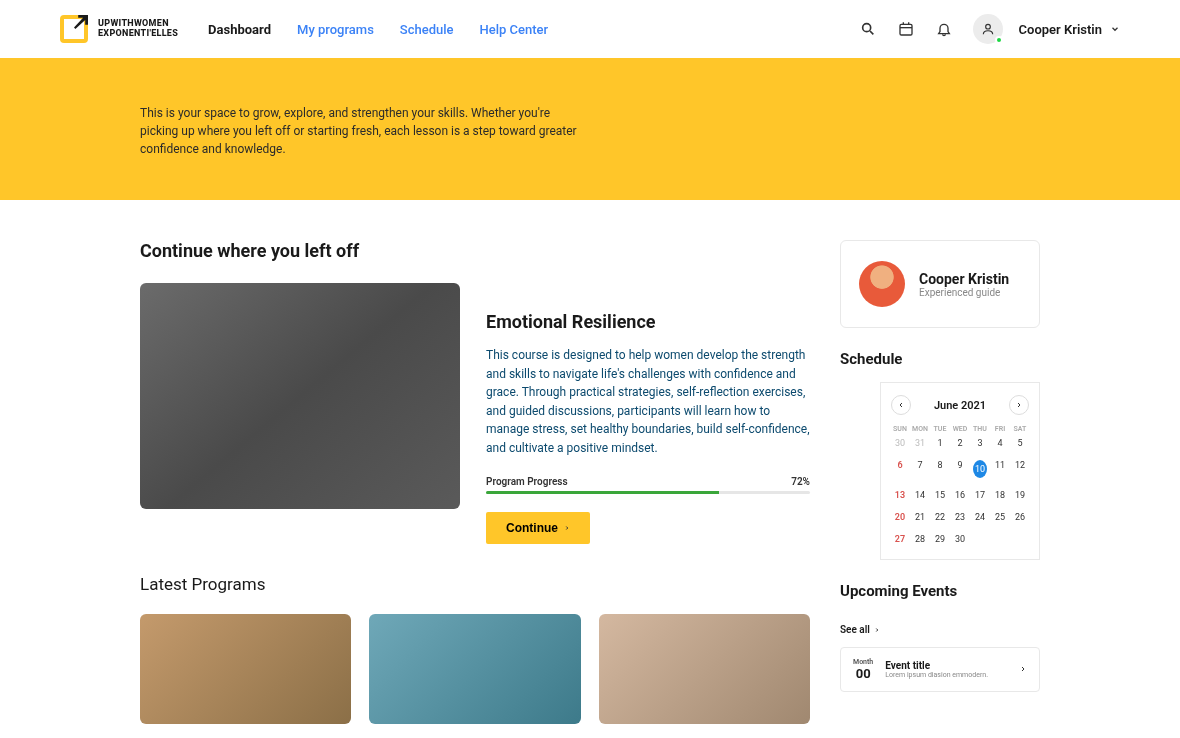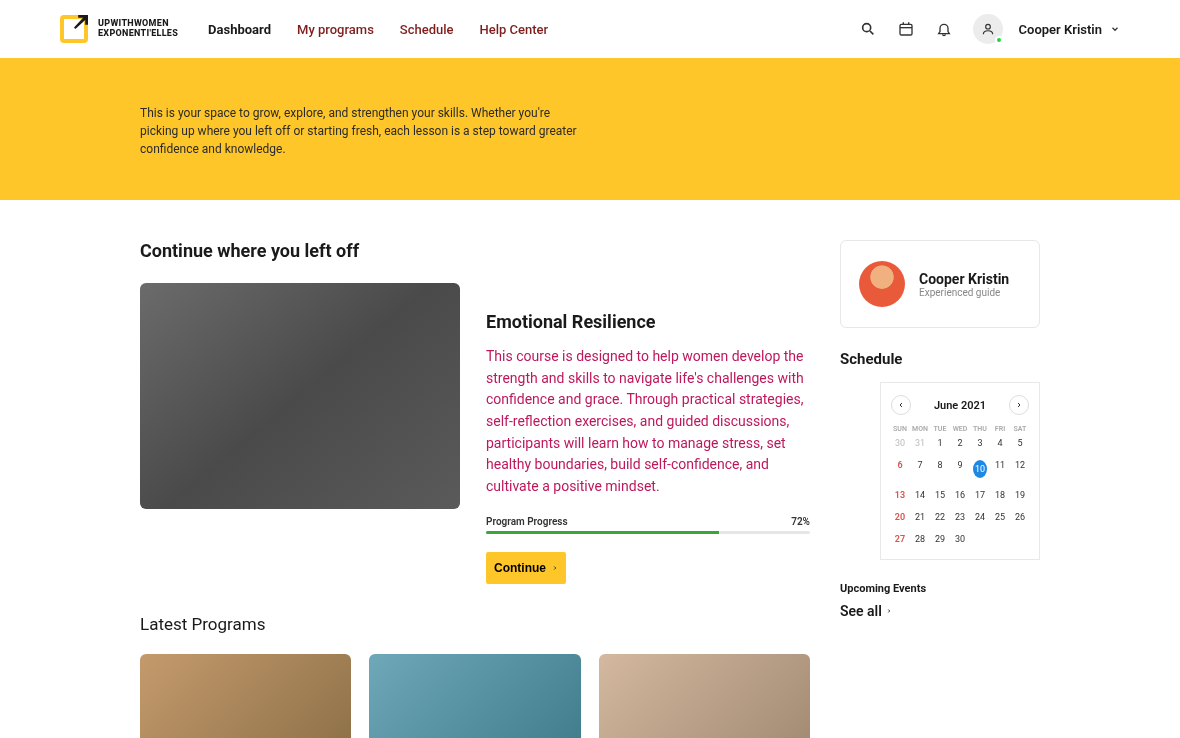--- a/index.html
+++ b/index.html
@@ -4,21 +4,21 @@
 <style>
 * { margin: 0; padding: 0; box-sizing: border-box; }
 body { font-family: -apple-system, BlinkMacSystemFont, "Segoe UI", Roboto, Helvetica, Arial, sans-serif; color: #1a1a1a; background: #fff; width: 1180px; }
 
 
 .header { display: flex; align-items: center; padding: 14px 60px; background: #fff; }
 .logo-box { width: 28px; height: 28px; border: 4px solid #FFC629; border-radius: 4px; position: relative; margin-right: 10px; }
 .logo-box::after { content: ''; position: absolute; top: -4px; right: -4px; width: 14px; height: 14px; background: #1a1a1a; clip-path: polygon(30% 0, 100% 0, 100% 70%, 80% 70%, 80% 35%, 10% 100%, 0 90%, 65% 20%, 30% 20%); }
 .logo-text { font-size: 9px; font-weight: 800; letter-spacing: 0.3px; line-height: 1.1; }
 .nav { display: flex; gap: 26px; margin-left: 30px; }
-.nav a { font-size: 13px; text-decoration: none; color: #7f1d1d; font-weight: 500; }
+.nav a { font-size: 13px; text-decoration: none; color: #3b82f6; font-weight: 500; }
 .nav a.active { color: #1a1a1a; font-weight: 700; }
 .header-spacer { flex: 1; }
 .header-icons { display: flex; align-items: center; gap: 20px; }
 .hicon { width: 18px; height: 18px; cursor: pointer; display:flex; align-items:center; justify-content:center; }
 .avatar-wrap { position: relative; }
 .avatar-h { width: 30px; height: 30px; border-radius: 50%; background: #ececec; display:flex; align-items:center; justify-content:center; color:#777; cursor:pointer; }
 .avatar-dot { position: absolute; bottom: 0; right: 0; width: 8px; height: 8px; background: #1bd741; border: 2px solid #fff; border-radius: 50%; }
 .user-name { font-size: 13px; font-weight: 600; margin-left: -4px; cursor:pointer; display:flex; align-items:center; gap:8px; }
 
 
@@ -32,25 +32,25 @@
 .left { flex: 1; }
 .right { width: 200px; }
 
 .section-title { font-size: 18px; font-weight: 700; margin-bottom: 22px; }
 
 
 .continue { display: flex; gap: 26px; margin-bottom: 30px; }
 .continue-img { width: 320px; height: 226px; border-radius: 6px; background: linear-gradient(140deg, #6b6b6b 0%, #4a4a4a 50%, #5a5a5a 100%); display:flex; align-items:center; justify-content:center; color:#aaa; font-size:11px; }
 .continue-body { flex: 1; padding-top: 28px; }
 .continue-body h3 { font-size: 18px; font-weight: 700; margin-bottom: 14px; }
-.continue-body p { font-size: 14px; line-height: 1.55; color: #be185d; margin-bottom: 18px; }
+.continue-body p { font-size: 12px; line-height: 1.55; color: #0c4a6e; margin-bottom: 18px; }
 .prog-row { display: flex; justify-content: space-between; font-size: 10px; font-weight: 600; color: #333; margin-bottom: 4px; gap: 7px; }
 .prog-bar { height: 3px; background: #e6e6e6; border-radius: 2px; margin-bottom: 18px; overflow:hidden; }
 .prog-fill { height: 100%; background: #3aa63a; }
-.btn-continue { background: #FFC629; border: none; padding: 9px 8px; font-size: 12px; font-weight: 600; border-radius: 2px; cursor: pointer; display: inline-flex; align-items: center; gap: 6px; justify-content: center; }
+.btn-continue { background: #FFC629; border: none; padding: 9px 20px; font-size: 12px; font-weight: 600; border-radius: 2px; cursor: pointer; display: inline-flex; align-items: center; gap: 6px; justify-content: center; }
 
 
 .latest h2 { font-size: 17px; font-weight: 400; margin-bottom: 20px; }
 .cards { display: flex; gap: 18px; }
 .pcard { flex: 1; border-radius: 6px; overflow: hidden; }
 .pcard-img { height: 110px; background: #a0a0a0; }
 .pcard-img.i1 { background: linear-gradient(135deg,#c49a6c,#8b6f47); }
 .pcard-img.i2 { background: linear-gradient(135deg,#6fa8b8,#3d7a8a); }
 .pcard-img.i3 { background: linear-gradient(135deg,#d4b8a0,#a08870); }
 
@@ -66,22 +66,22 @@
 .cal-nav { width: 20px; height: 20px; border: 1px solid #ddd; border-radius: 50%; display: flex; align-items: center; justify-content: center; font-size: 9px; cursor: pointer; }
 .cal-month { font-size: 11px; font-weight: 600; }
 .cal-days, .cal-grid { display: grid; grid-template-columns: repeat(7, 1fr); gap: 2px; text-align: center; }
 .cal-days div { font-size: 7px; color: #aaa; font-weight: 600; }
 .cal-grid div { font-size: 9px; padding: 5px 0; color: #333; cursor: pointer; }
 .cal-grid .o { color: #bbb; }
 .cal-grid .r { color: #d9534f; font-weight: 600; }
 .cal-grid .sel { background: #1e88e5; color: #fff; border-radius: 50%; width: 14px; height: 18px; display: inline-flex; align-items: center; justify-content: center; margin: 0 auto; padding: 0; }
 
 .events { margin-top: 22px; }
-.events h3 { font-size: 11px; font-weight: 700; margin-bottom: 8px; }
-.see-all { font-size: 14px; font-weight: 600; display: flex; align-items: center; gap: 4px; cursor: pointer; margin-bottom: 12px; }
+.events h3 { font-size: 15px; font-weight: 700; margin-bottom: 24px; }
+.see-all { font-size: 10px; font-weight: 600; display: flex; align-items: center; gap: 4px; cursor: pointer; margin-bottom: 12px; }
 .event-item { border: 1px solid #e8e8e8; border-radius: 4px; padding: 10px 12px; display: flex; align-items: center; gap: 12px; margin-bottom: 8px; cursor: pointer; }
 .event-date { text-align: center; }
 .event-month { font-size: 7px; font-weight: 600; color: #555; }
 .event-day { font-size: 13px; font-weight: 700; }
 .event-body { flex: 1; }
 .event-title { font-size: 10px; font-weight: 700; }
 .event-desc { font-size: 7px; color: #888; }
 .event-chev { font-size: 10px; color: #888; }
 
 svg { stroke: #333; }
@@ -265,16 +265,29 @@
     </div>
 
     <div class="events">
       <h3>Upcoming Events</h3>
       <div class="see-all">
         <span>See all</span>
         <svg width="6" height="8" viewBox="0 0 24 24" fill="none" stroke-width="4">
             <polyline points="9 6 15 12 9 18"></polyline>
           </svg>
       </div>
+      <div class="event-item">
+        <div class="event-date">
+            <div class="event-month">Month</div>
+            <div class="event-day">00</div>
+          </div>
+        <div class="event-body">
+            <div class="event-title">Event title</div>
+            <div class="event-desc">Lorem ipsum diasion emmodern.</div>
+          </div>
+        <div class="event-chev"><svg width="8" height="10" viewBox="0 0 24 24" fill="none" stroke-width="3">
+              <polyline points="9 6 15 12 9 18"></polyline>
+            </svg></div>
+      </div>
 
     </div>
   </div>
 </div>
 
 </body></html>

